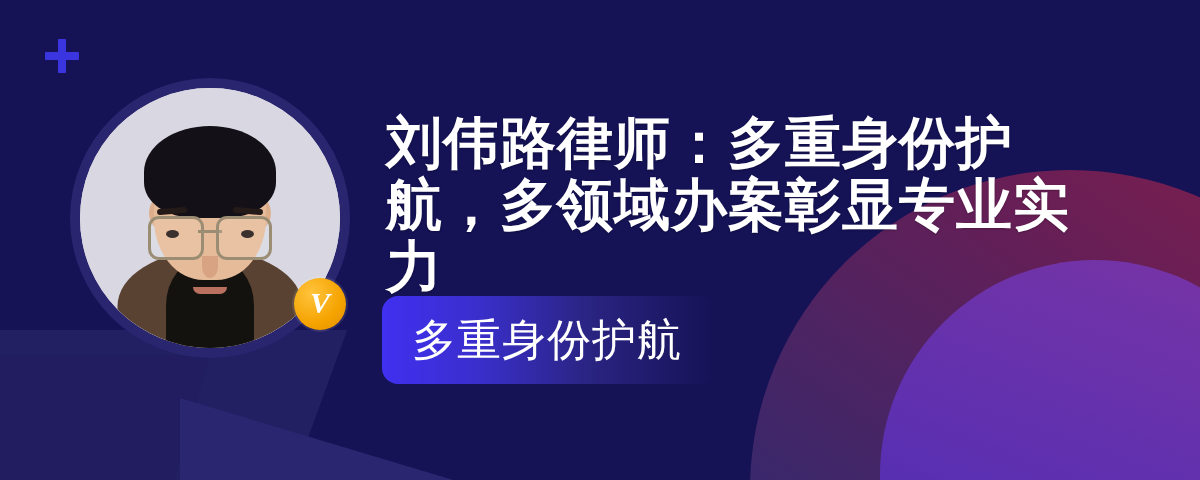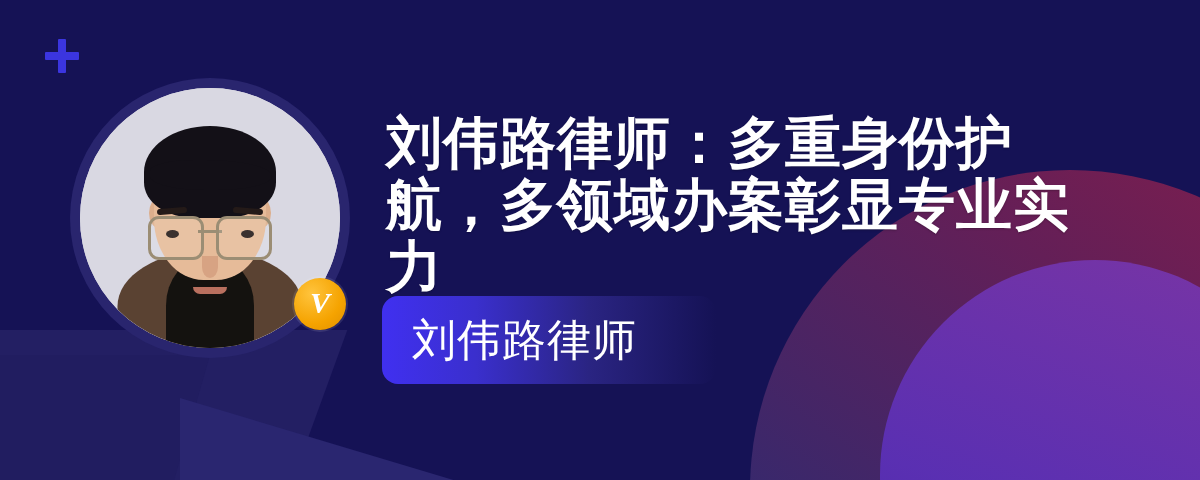--- a/index.html
+++ b/index.html
@@ -266,20 +266,20 @@
       </div>
       <div class="ph-nose"></div>
       <div class="ph-mouth"></div>
     </div>
     <div class="verify-badge">
       <span>V</span>
     </div>
   </div>
 
   <div class="name-pill">
-    <div class="name-pill-label">刘伟路律师</div>
+    <div class="name-pill-label">多重身份护航</div>
   </div>
 
   <div class="text-col">
     <h1 class="headline">刘伟路律师：多重身份护航，多领域办案彰显专业实力</h1>
   </div>
 
 </div>
 
 </body></html>

